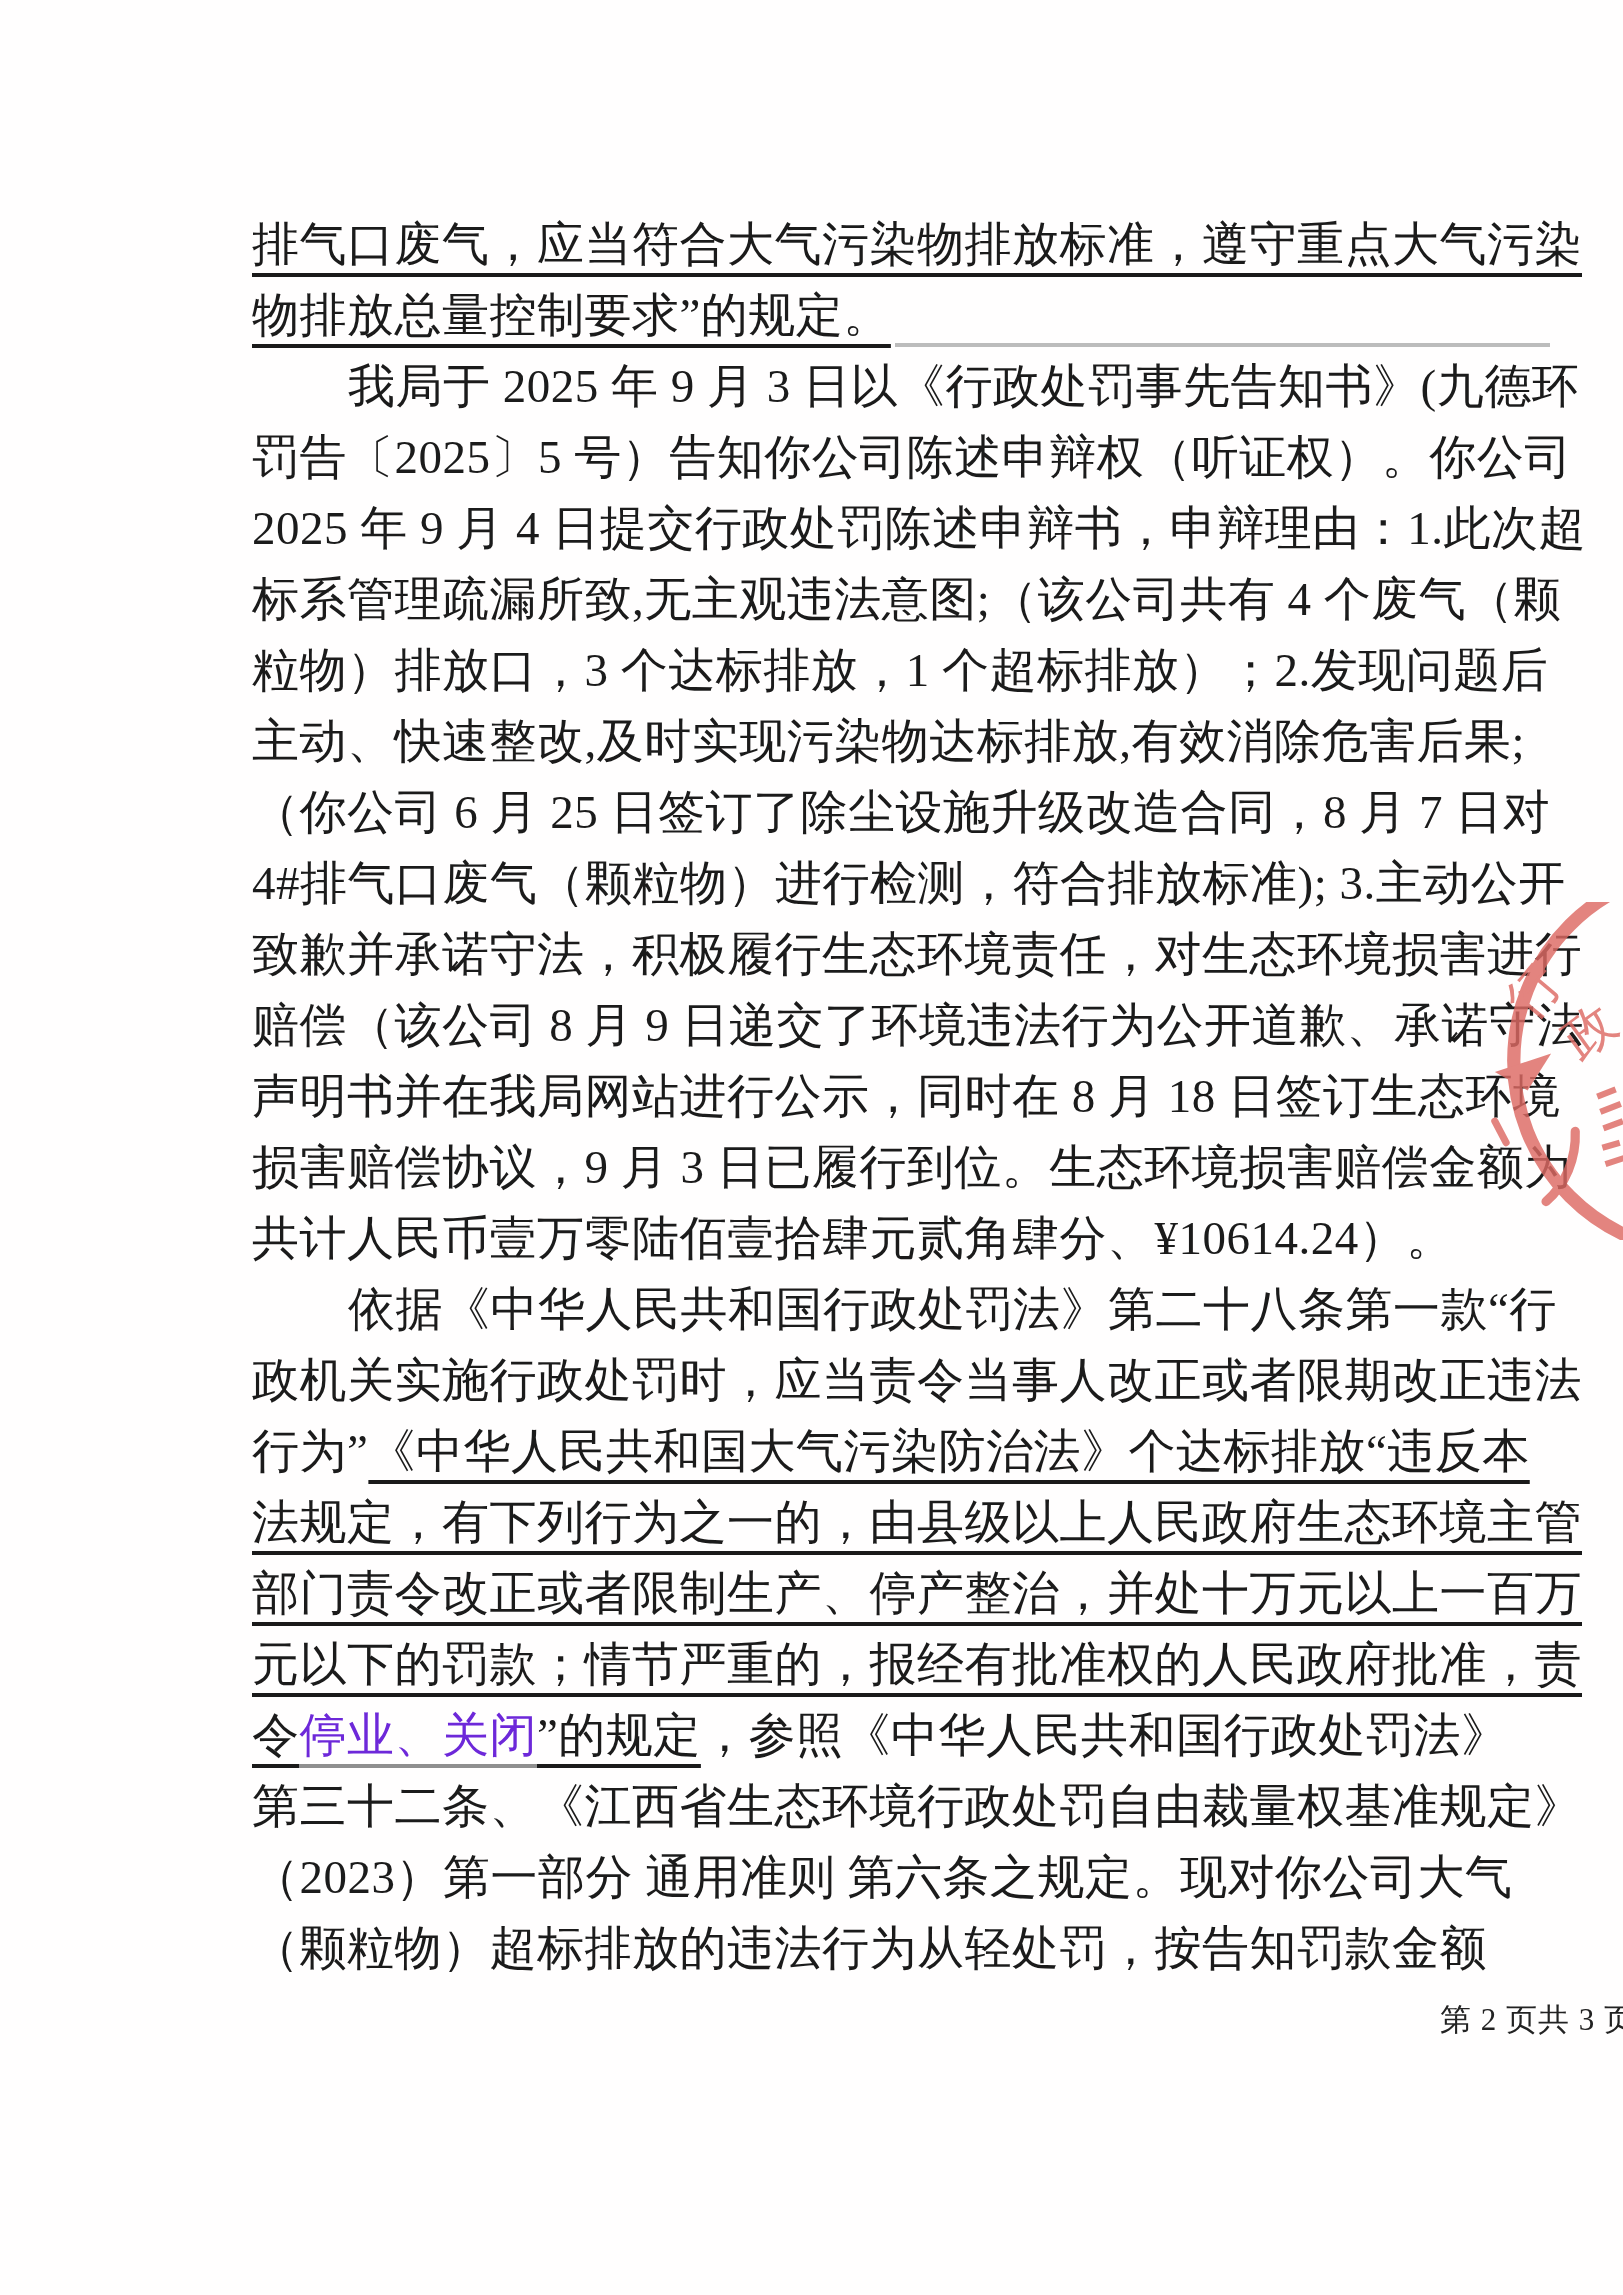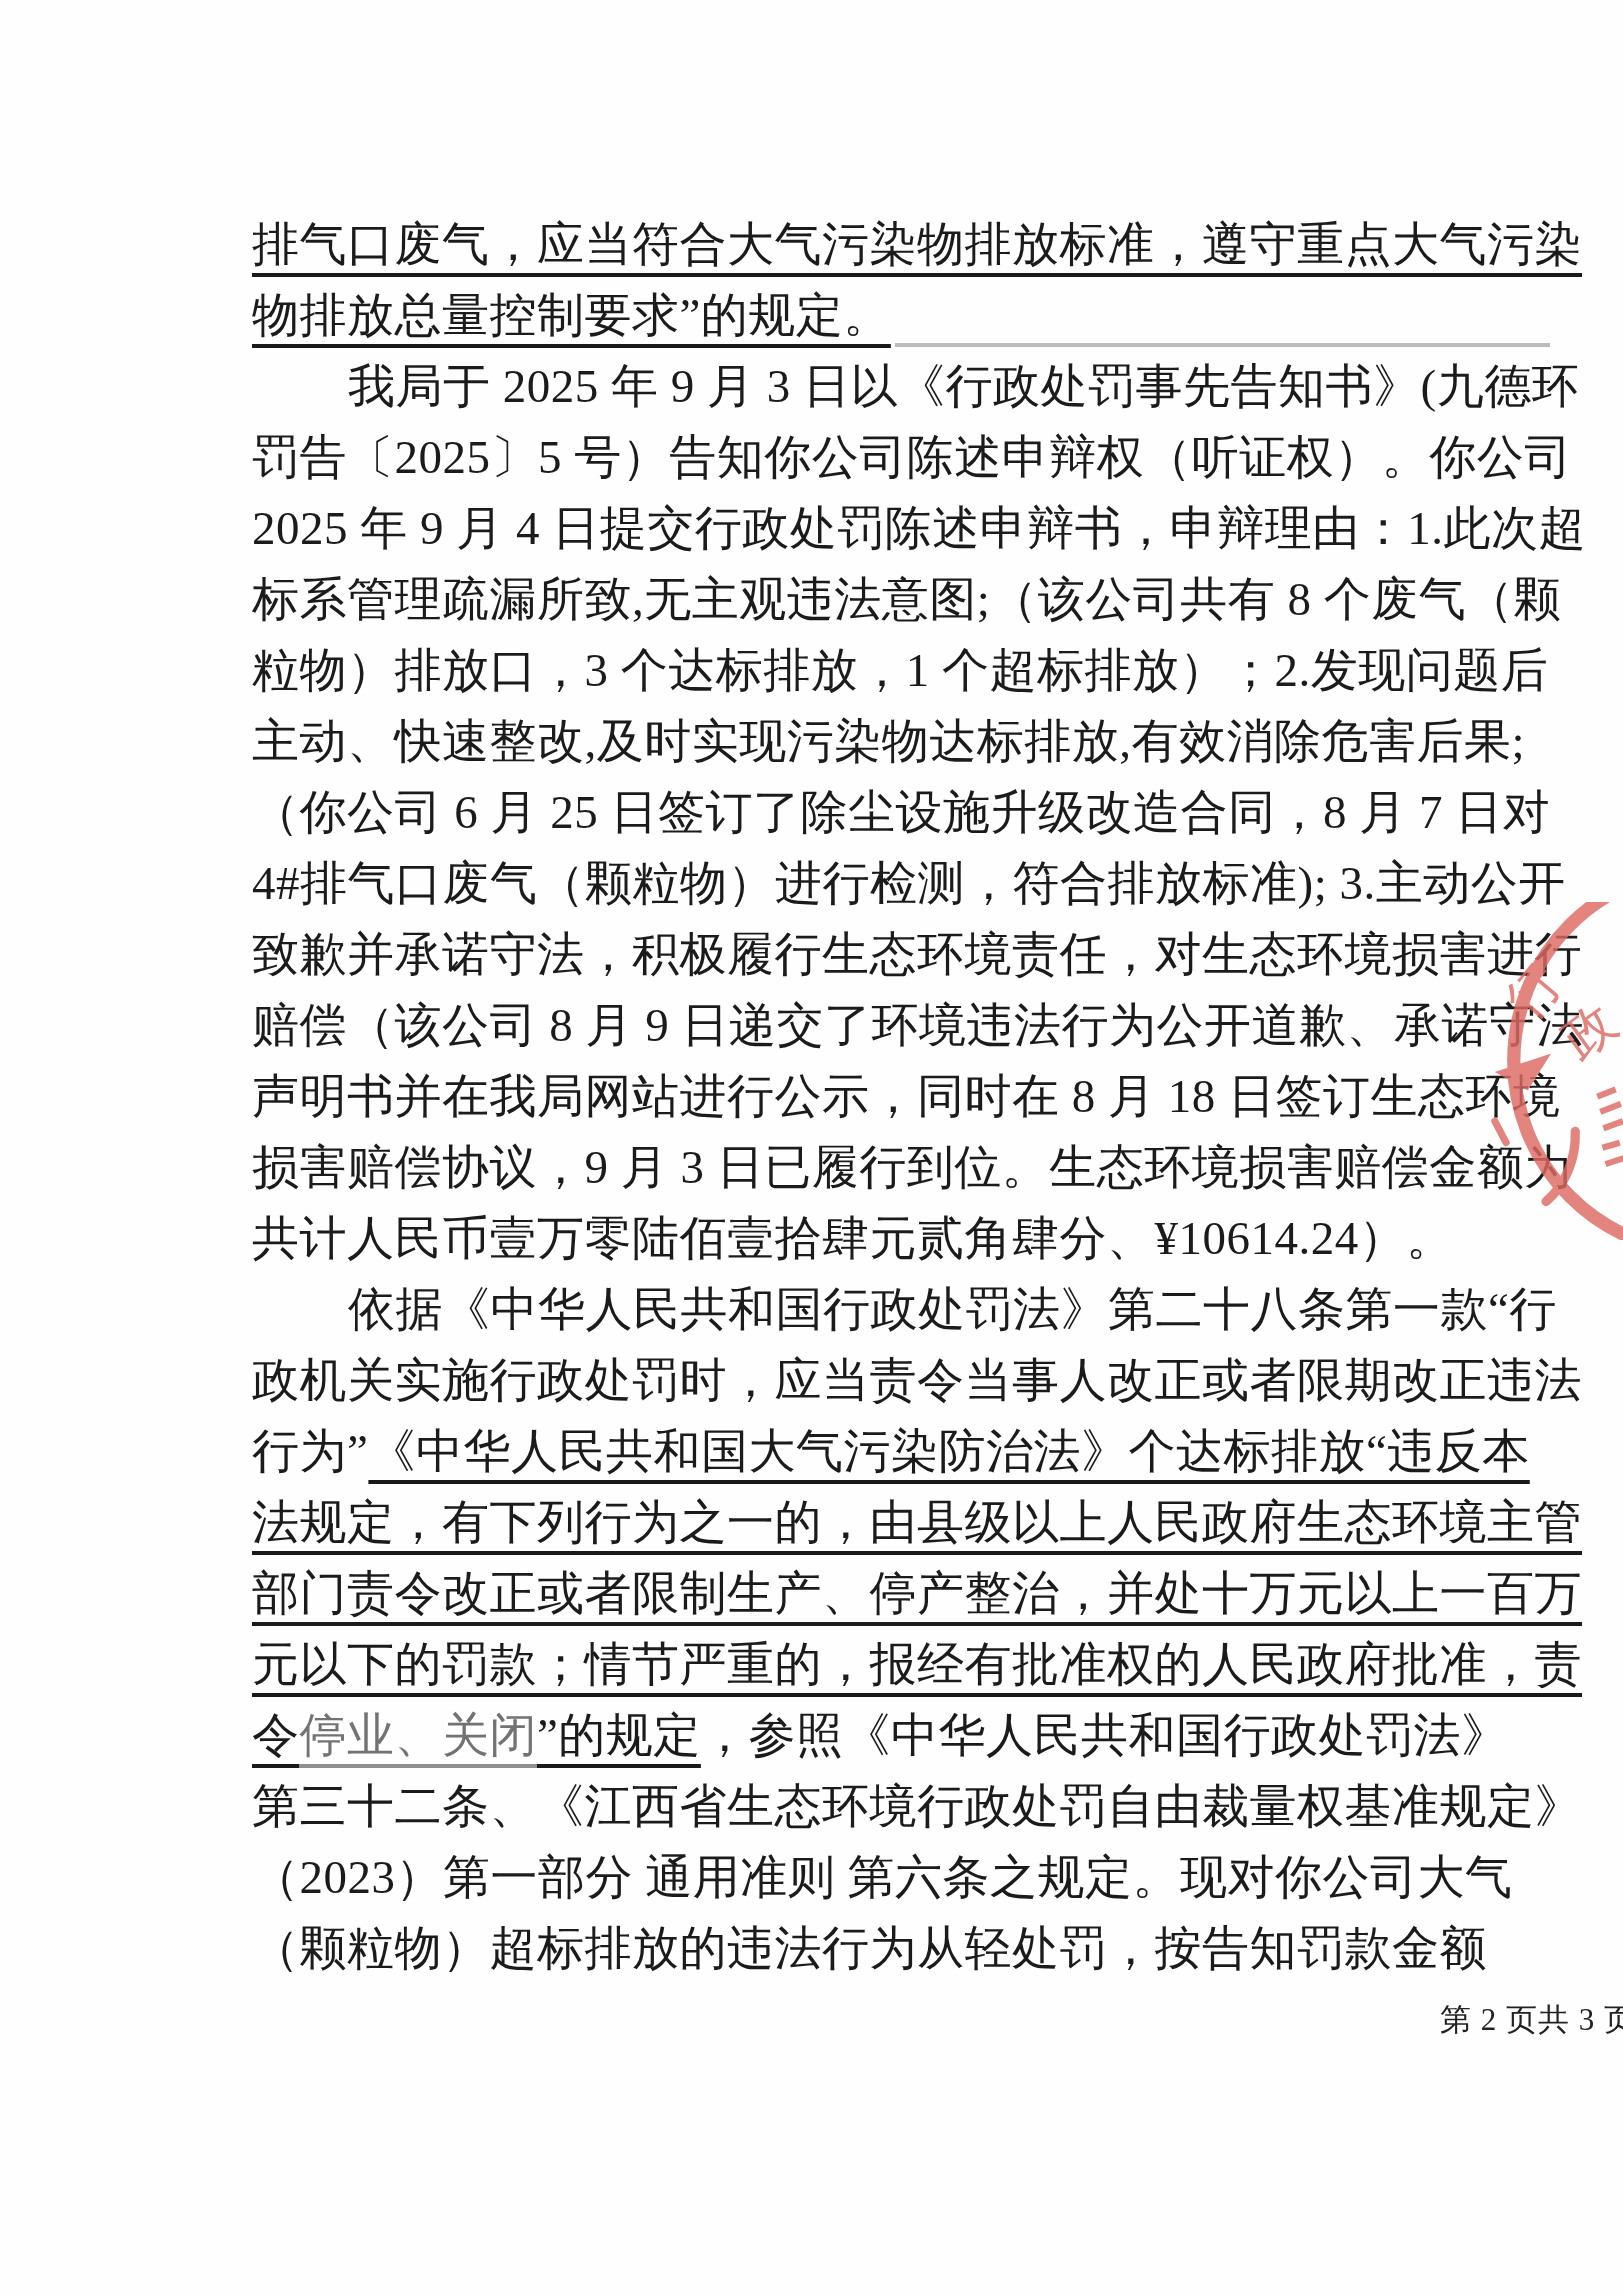--- a/index.html
+++ b/index.html
@@ -26,21 +26,21 @@
     letter-spacing: 0.5px;
   }
   .line.indent { padding-left: 96px; text-align: right; }
   .u {
     text-decoration-line: underline;
     text-decoration-thickness: 4.1px;
     text-decoration-color: #1a1a1a;
     text-underline-offset: 13.3px;
   }
   .faded {
-    color: #737373;
+    color: #6d28d9;
     text-decoration-color: #8f8f8f;
   }
   .artifact {
     display: inline-block;
     width: 655px;
     height: 0;
     border-bottom: 4.6px solid #bcbcbc;
     position: relative;
     top: 16.4px;
     margin-left: 4.1px;
@@ -68,21 +68,21 @@
 <body>
 
 <div class="page">
 
   <div class="content">
       <div class="line"><span class="u">排气口废气，应当符合大气污染物排放标准，遵守重点大气污染</span></div>
       <div class="line"><span class="u">物排放总量控制要求”的规定。</span><span class="artifact"></span></div>
       <div class="line indent"><span class="">我局于 2025 年 9 月 3 日以《行政处罚事先告知书》(九德环</span></div>
       <div class="line"><span class="">罚告〔2025〕5 号）告知你公司陈述申辩权（听证权）。你公司</span></div>
       <div class="line"><span class="">2025 年 9 月 4 日提交行政处罚陈述申辩书，申辩理由：1.此次超</span></div>
-      <div class="line"><span class="">标系管理疏漏所致,无主观违法意图;（该公司共有 8 个废气（颗</span></div>
+      <div class="line"><span class="">标系管理疏漏所致,无主观违法意图;（该公司共有 4 个废气（颗</span></div>
       <div class="line"><span class="">粒物）排放口，3 个达标排放，1 个超标排放）；2.发现问题后</span></div>
       <div class="line"><span class="">主动、快速整改,及时实现污染物达标排放,有效消除危害后果;</span></div>
       <div class="line"><span class="">（你公司 6 月 25 日签订了除尘设施升级改造合同，8 月 7 日对</span></div>
       <div class="line"><span class="">4#排气口废气（颗粒物）进行检测，符合排放标准); 3.主动公开</span></div>
       <div class="line"><span class="">致歉并承诺守法，积极履行生态环境责任，对生态环境损害进行</span></div>
       <div class="line"><span class="">赔偿（该公司 8 月 9 日递交了环境违法行为公开道歉、承诺守法</span></div>
       <div class="line"><span class="">声明书并在我局网站进行公示，同时在 8 月 18 日签订生态环境</span></div>
       <div class="line"><span class="">损害赔偿协议，9 月 3 日已履行到位。生态环境损害赔偿金额为</span></div>
       <div class="line"><span class="">共计人民币壹万零陆佰壹拾肆元贰角肆分、¥10614.24）。</span></div>
       <div class="line indent"><span class="">依据《中华人民共和国行政处罚法》第二十八条第一款“行</span></div>

